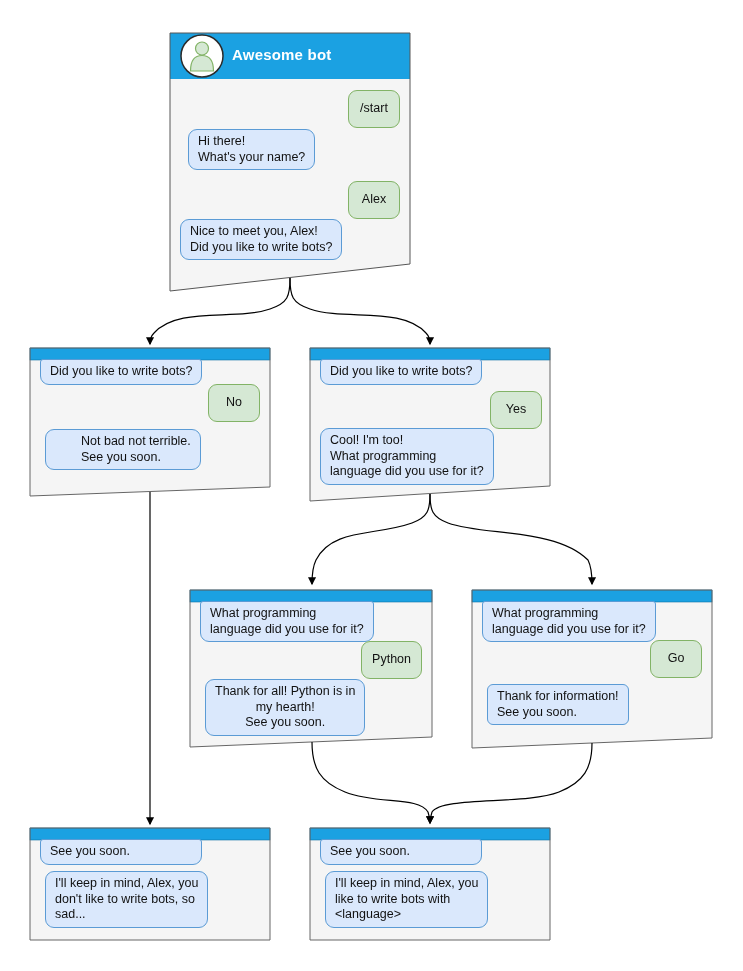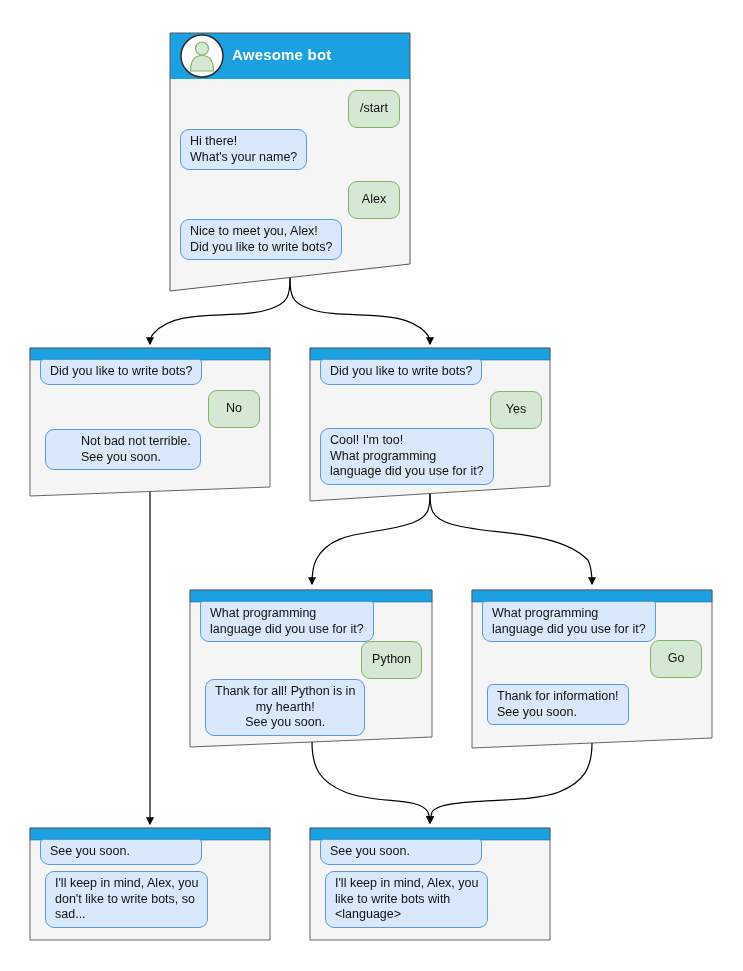--- a/index.html
+++ b/index.html
@@ -67,30 +67,30 @@
       <path d="M430,494 C430,510 428,517 412,523 C376,536 332,528 316,560 C313,566 312,574 312,584" marker-end="url(#arr)"></path>
       <path d="M430,494 C430,510 432,517 448,523 C484,536 556,528 588,560 C591,566 592,574 592,584" marker-end="url(#arr)"></path>
       <path d="M312,742 C312,768 320,782 345,792 C378,805 418,796 428,812 C429,815 430,819 430,823" marker-end="url(#arr)"></path>
       <path d="M592,743 C592,768 584,782 559,792 C526,805 442,796 432,812 C431,815 430,819 430,823" marker-end="url(#arr)"></path>
     </g>
   </svg>
 
   <div class="win" style="left:170px;top:33px;width:240px;height:258px;">
     <div class="title" style="left:62px;top:13px;">Awesome bot</div>
     <div class="bubble user" style="top:57px;right:10px;">/start</div>
-    <div class="bubble bot" style="top:96px;left:10px;">Hi there!
+    <div class="bubble bot" style="top:96px;left:18px;">Hi there!
 What's your name?</div>
     <div class="bubble user" style="top:148px;right:10px;">Alex</div>
     <div class="bubble bot" style="top:186px;left:10px;">Nice to meet you, Alex!
 Did you like to write bots?</div>
   </div>
 
   <div class="win" style="left:30px;top:348px;width:240px;height:149px;">
     <div class="bubble bot tucked" style="top:11px;left:10px;">Did you like to write bots?</div>
-    <div class="bubble user" style="top:42px;right:10px;border-radius:9px;">No</div>
+    <div class="bubble user" style="top:36px;right:10px;border-radius:9px;">No</div>
     <div class="bubble bot" style="top:81px;left:15px;padding-left:35px;">Not bad not terrible.
 See you soon.</div>
   </div>
 
   <div class="win" style="left:310px;top:348px;width:240px;height:153px;">
     <div class="bubble bot tucked" style="top:11px;left:10px;">Did you like to write bots?</div>
     <div class="bubble user" style="top:43px;right:8px;margin-left:28px;">Yes</div>
     <div class="bubble bot" style="top:80px;left:10px;">Cool! I'm too!
 What programming
 language did you use for it?</div>

